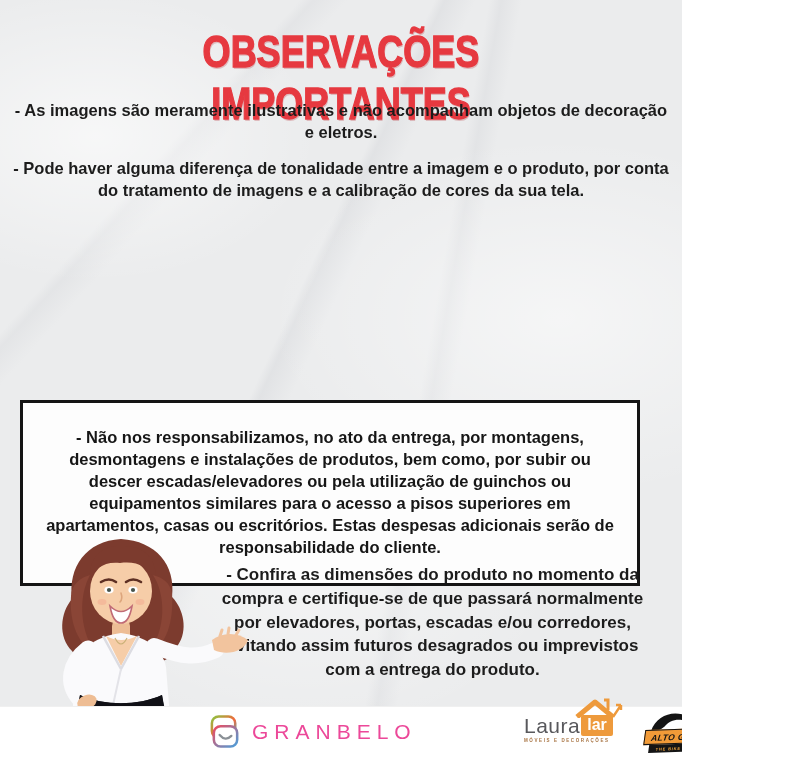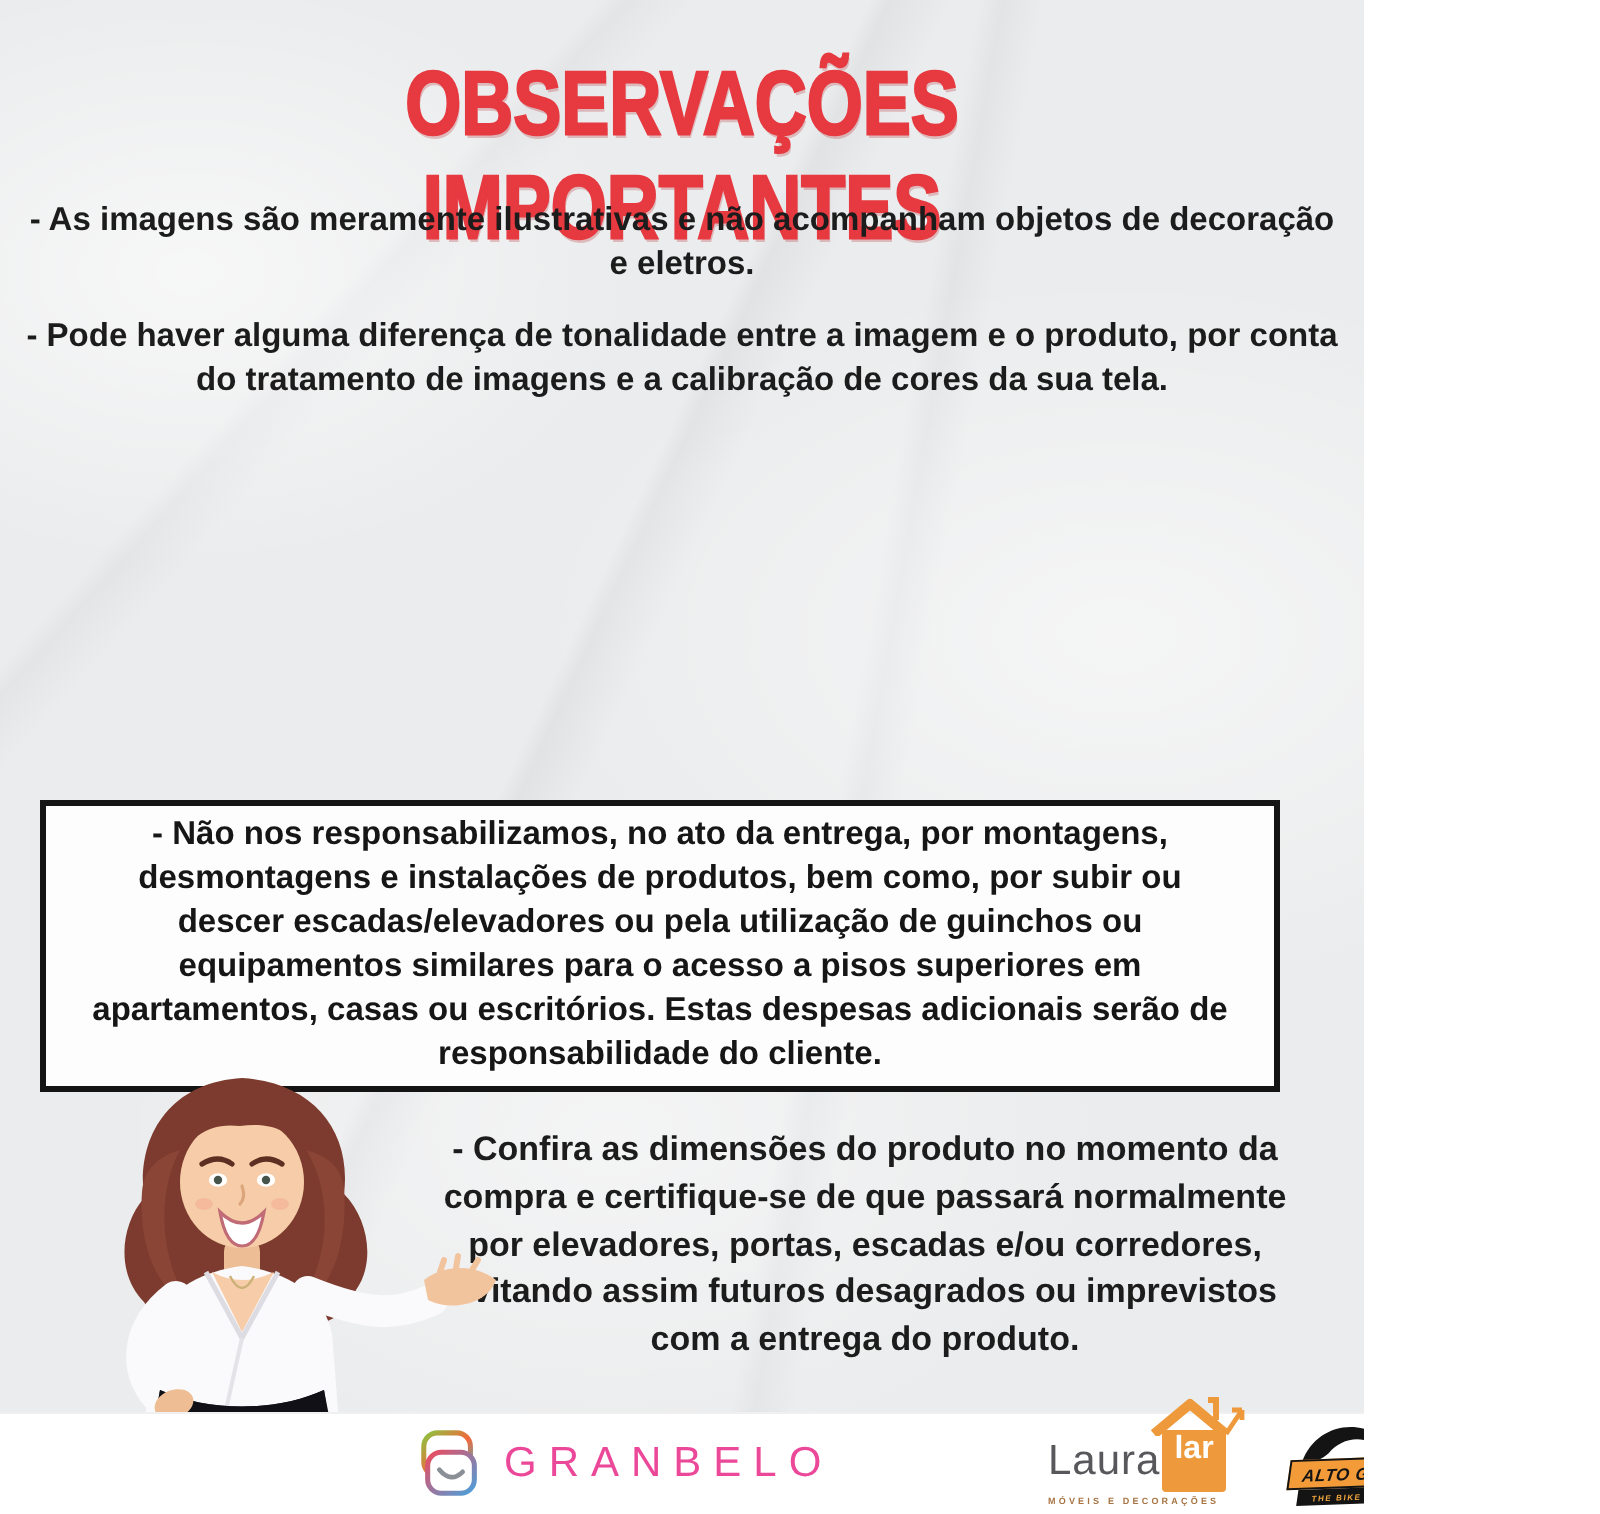--- a/index.html
+++ b/index.html
@@ -22,21 +22,21 @@
     transform:scaleX(.8);-webkit-text-stroke:1.4px #e63940;
     text-shadow:1px 2px 0 rgba(180,30,38,.25);
   }
   .paras{position:absolute;left:8px;right:8px;top:100px;}
   .paras p{
     margin:0 0 14px;text-align:center;color:#1c1c1c;
     font-size:16.5px;font-weight:700;line-height:1.33;
   }
   .highlight-box{
     position:absolute;left:20px;right:42px;top:400px;
-    background:#fdfdfd;border:3px solid #141414;padding:4px 22px;
+    background:#fdfdfd;border:3px solid #141414;padding:24px 22px;
   }
   .highlight-box::before{
     content:"";position:absolute;z-index:-1;left:12px;top:9px;
     width:100%;height:100%;background:#db4451;border:3px solid #141414;
   }
   .highlight-box p{
     margin:0;text-align:center;color:#161616;
     font-size:16.5px;font-weight:700;line-height:1.33;
   }
   .delivery-note{
@@ -62,21 +62,21 @@
   }
   .nay-banner span{font-size:4.5px;font-weight:700;color:#2c2c2c;letter-spacing:.3px;white-space:nowrap;}
   
   .lauralar{left:524px;top:8px;flex-direction:column;align-items:flex-start;gap:1px;}
   .ll-row{display:flex;align-items:center;}
   .ll-laura{font-size:21px;color:#58585c;font-weight:400;line-height:1;letter-spacing:.5px;}
   .ll-house{position:relative;display:inline-block;margin-left:1px;}
   .ll-roof{position:absolute;left:-6px;top:-17px;}
   .ll-lar{
     display:inline-block;background:#ee9a3c;color:#fff;font-size:16px;font-weight:700;
-    padding:1px 6px 12px;line-height:1.1;border-radius:2px;
+    padding:1px 6px 2px;line-height:1.1;border-radius:2px;
   }
   .ll-tagline{font-size:4.5px;color:#a87443;letter-spacing:1.6px;font-weight:700;margin-top:1px;}
   
   .altogiro{left:644px;top:1px;flex-direction:column;align-items:center;gap:0;transform:rotate(-2deg);}
   .ag-banner{
     background:#f29b38;width:62px;height:13px;display:flex;align-items:center;justify-content:center;
     transform:skewX(-10deg);margin-top:-4px;border:1px solid #141414;
   }
   .ag-banner span{font-size:8.5px;font-weight:800;font-style:italic;color:#141414;letter-spacing:.4px;white-space:nowrap;}
   .ag-strip{

